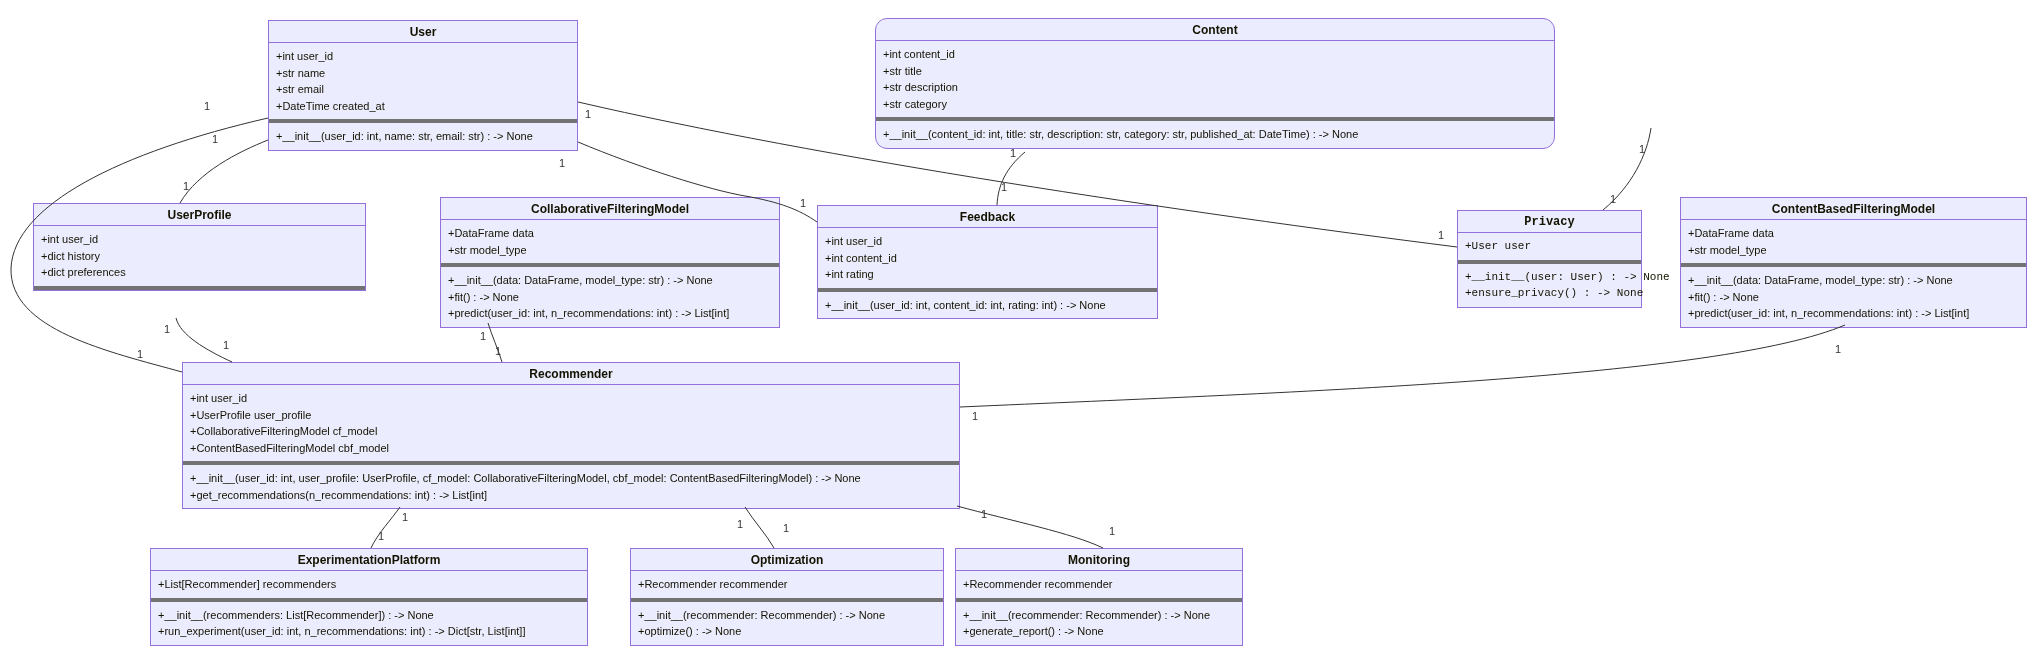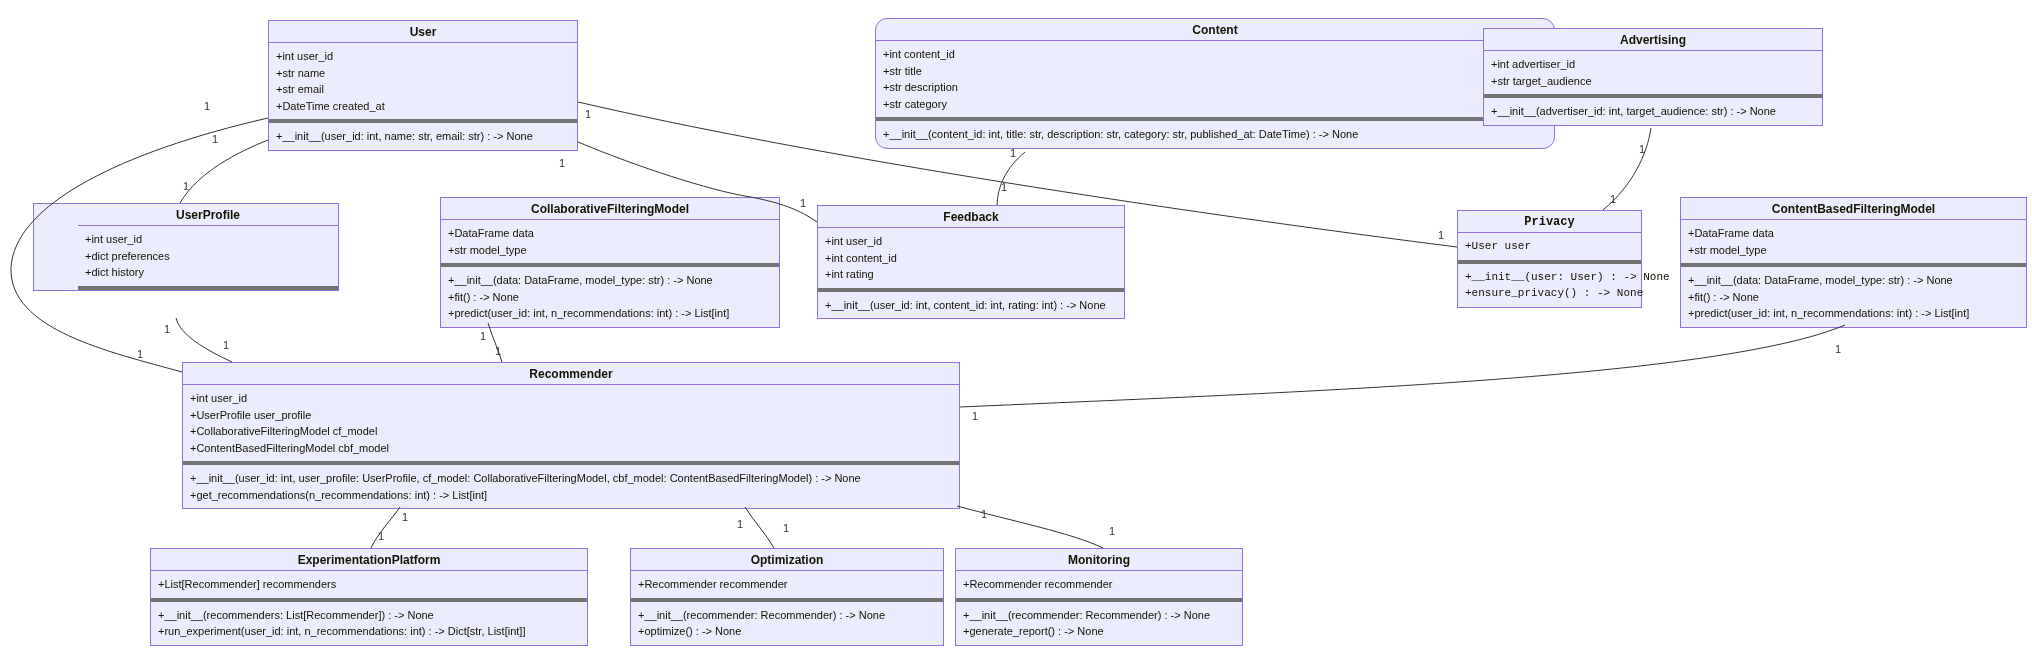--- a/index.html
+++ b/index.html
@@ -104,51 +104,41 @@
       <div class="cls-attrs">
         <div class="cls-row">+int content_id</div>
         <div class="cls-row">+str title</div>
         <div class="cls-row">+str description</div>
         <div class="cls-row">+str category</div>
       </div>
       <div class="cls-methods">
         <div class="cls-row">+__init__(content_id: int, title: str, description: str, category: str, published_at: DateTime) : -&gt; None</div>
       </div>
     </div>
-    <div class="class-box" style="left: 1483px; top: 28px; width: 340px;">
-      <div class="cls-title">Advertising</div>
-      <div class="cls-attrs">
-        <div class="cls-row">+int advertiser_id</div>
-        <div class="cls-row">+str target_audience</div>
-      </div>
-      <div class="cls-methods">
-        <div class="cls-row">+__init__(advertiser_id: int, target_audience: str) : -&gt; None</div>
-      </div>
-    </div>
-    <div class="class-box" style="left: 33px; top: 203px; width: 306px; padding-left: 44px;">
+    <div class="class-box" style="left: 33px; top: 203px; width: 333px;">
       <div class="cls-title">UserProfile</div>
       <div class="cls-attrs">
         <div class="cls-row">+int user_id</div>
+        <div class="cls-row">+dict history</div>
         <div class="cls-row">+dict preferences</div>
-        <div class="cls-row">+dict history</div>
       </div>
     </div>
     <div class="class-box" style="left: 440px; top: 197px; width: 340px;">
       <div class="cls-title">CollaborativeFilteringModel</div>
       <div class="cls-attrs">
         <div class="cls-row">+DataFrame data</div>
         <div class="cls-row">+str model_type</div>
       </div>
       <div class="cls-methods">
         <div class="cls-row">+__init__(data: DataFrame, model_type: str) : -&gt; None</div>
         <div class="cls-row">+fit() : -&gt; None</div>
         <div class="cls-row">+predict(user_id: int, n_recommendations: int) : -&gt; List[int]</div>
       </div>
     </div>
-    <div class="class-box" style="left: 817px; top: 205px; width: 308px;">
+    <div class="class-box" style="left: 817px; top: 205px; width: 341px;">
       <div class="cls-title">Feedback</div>
       <div class="cls-attrs">
         <div class="cls-row">+int user_id</div>
         <div class="cls-row">+int content_id</div>
         <div class="cls-row">+int rating</div>
       </div>
       <div class="cls-methods">
         <div class="cls-row">+__init__(user_id: int, content_id: int, rating: int) : -&gt; None</div>
       </div>
     </div>

